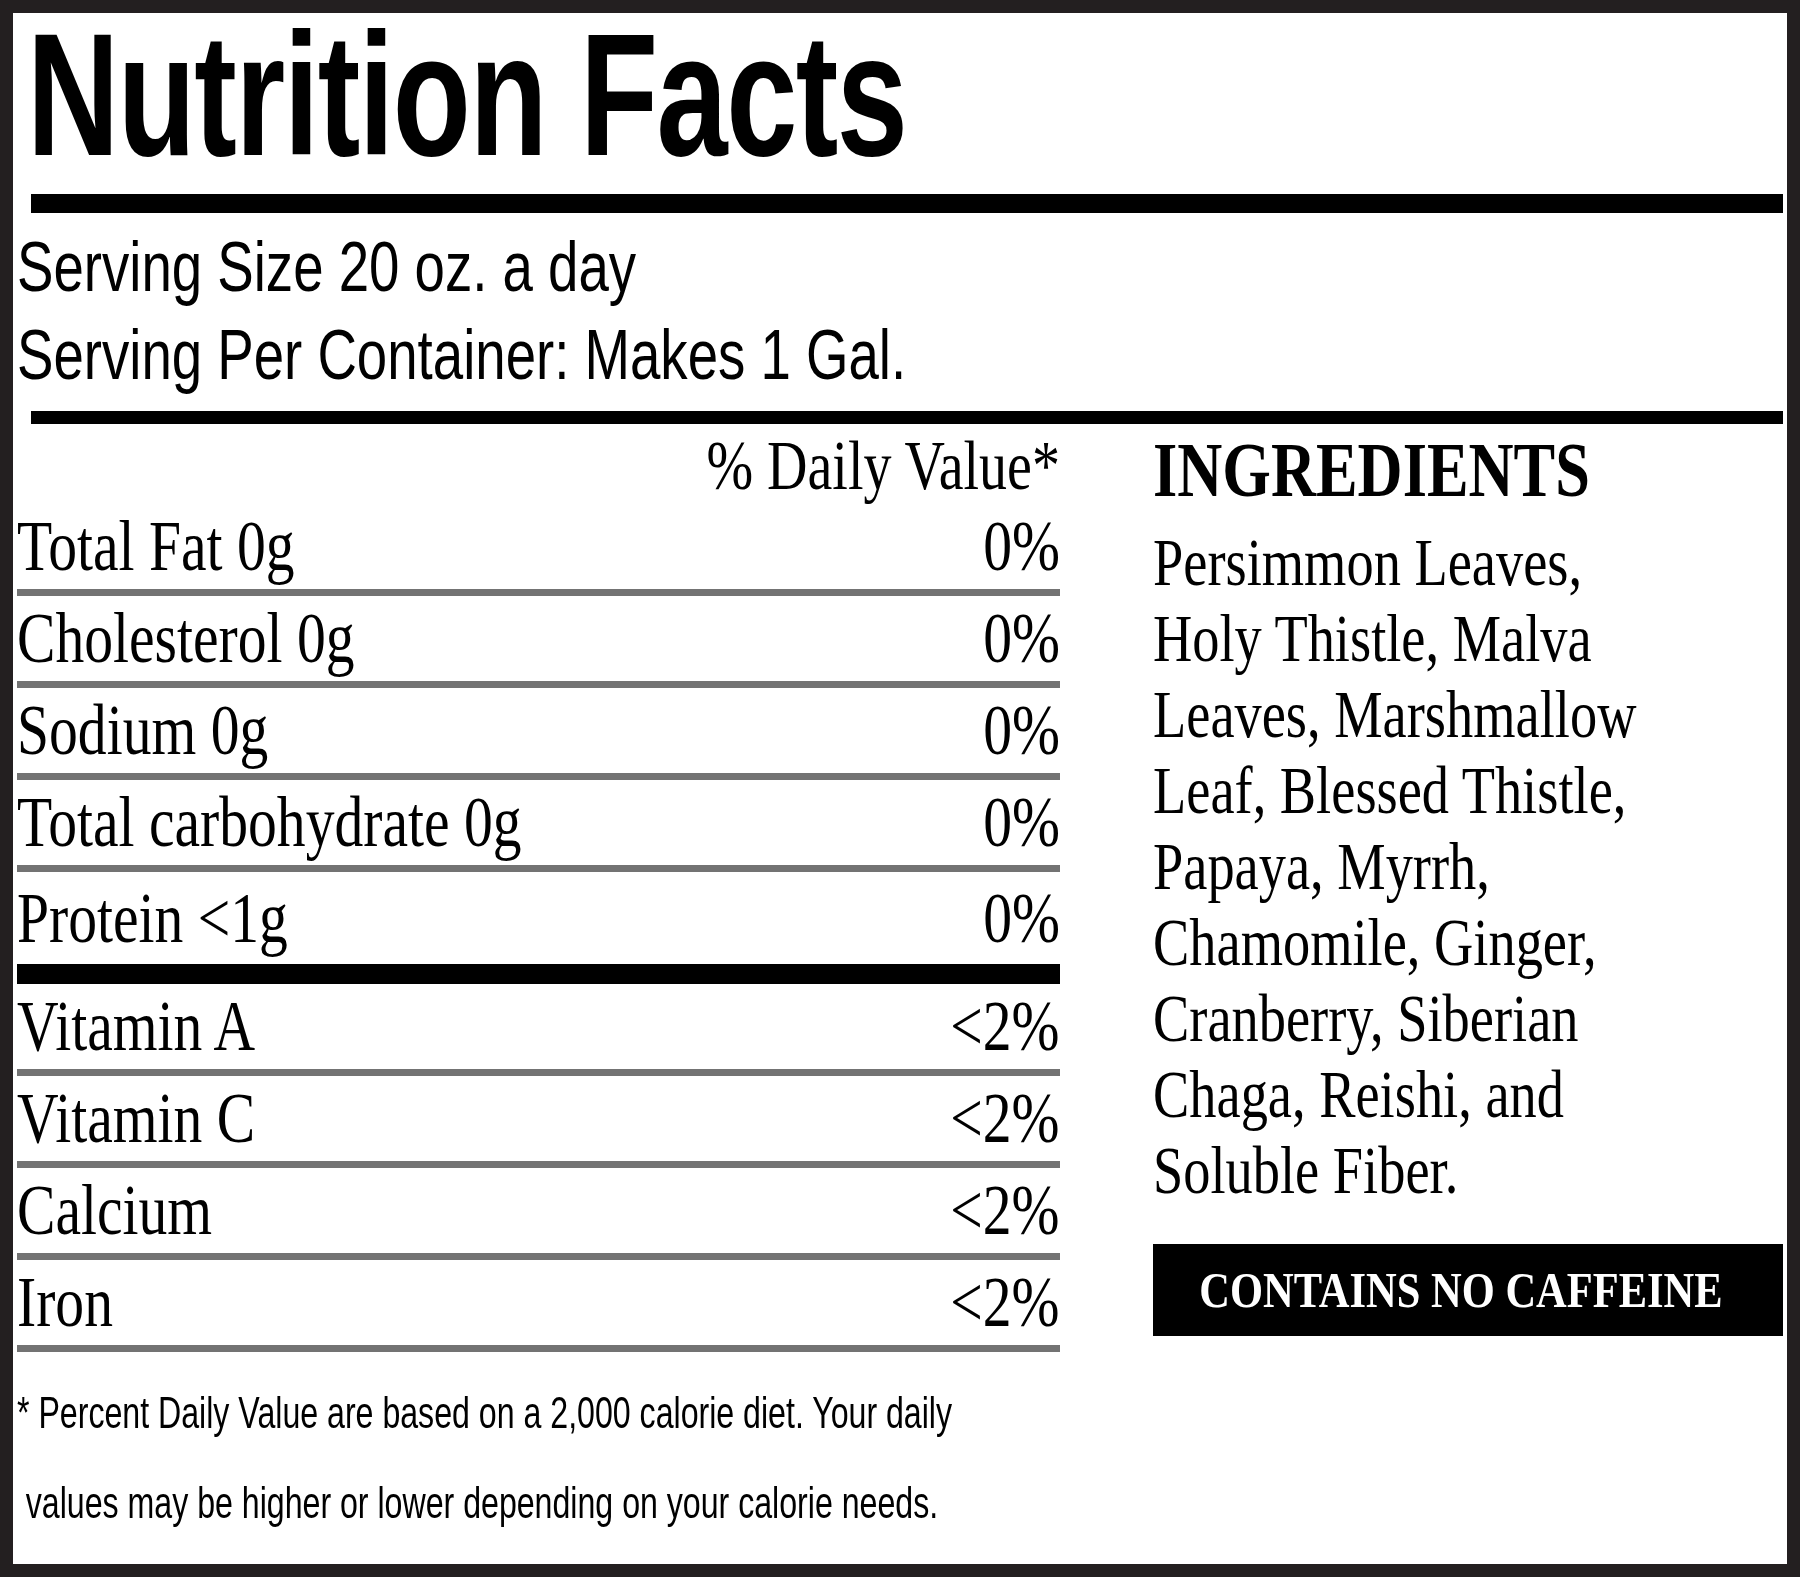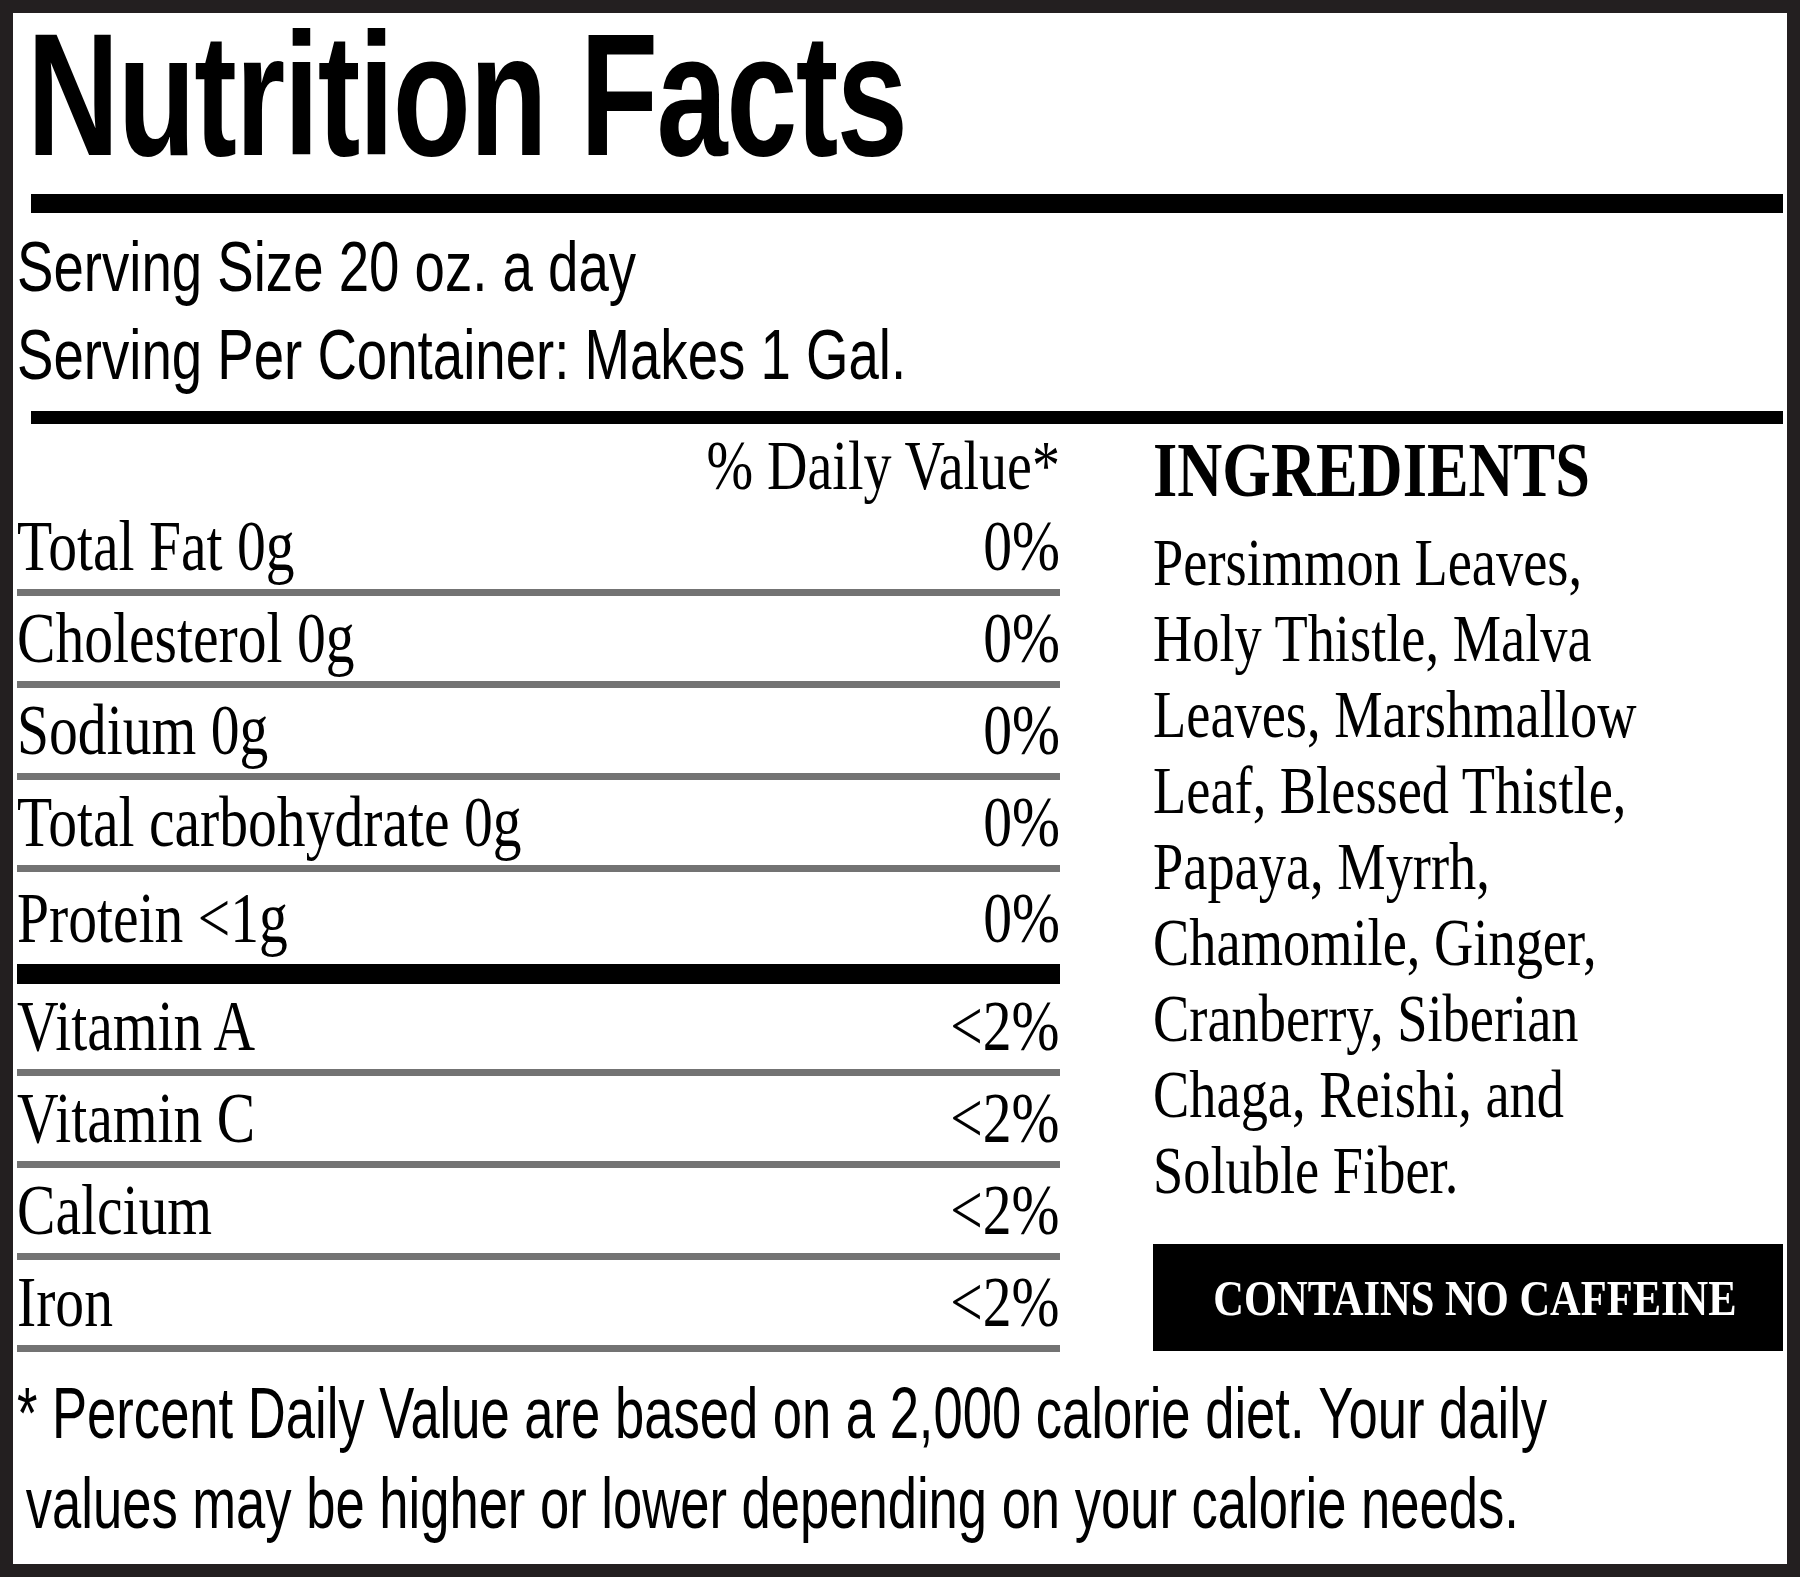--- a/index.html
+++ b/index.html
@@ -52,29 +52,29 @@
 
   .ingredients { width:630px; margin-left:auto; }
   .ing-head {
     margin:0; font-size:78px; font-weight:bold; line-height:84px;
     white-space:nowrap; transform:scaleX(.80); transform-origin:0 50%;
   }
   .ing-lines { margin-top:12px; }
   .ing-line { font-size:68px; line-height:76px; transform:scaleX(.80); }
 
   .banner {
-    margin-top:36px; height:107px; background:#000;
-    display:flex; align-items:center; justify-content:flex-end;
+    margin-top:36px; height:92px; background:#000;
+    display:flex; align-items:center; justify-content:flex-start;
   }
   .banner-text {
     color:#fff; font-weight:bold; font-size:50px;
     transform:scaleX(.85);
   }
 
-  .footnote { margin-top:16px; font-size:72px; line-height:90px; }
+  .footnote { margin-top:16px; font-size:44px; line-height:90px; }
   .fn-line { transform:scaleX(.73); }
   .fn-line2 { padding-left:12px; }
 </style>
 </head>
 <body>
 
 <div class="label">
 
   <h1 class="title">Nutrition Facts</h1>
 

